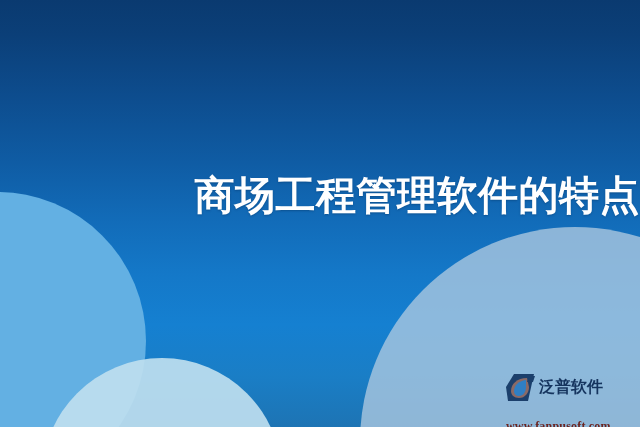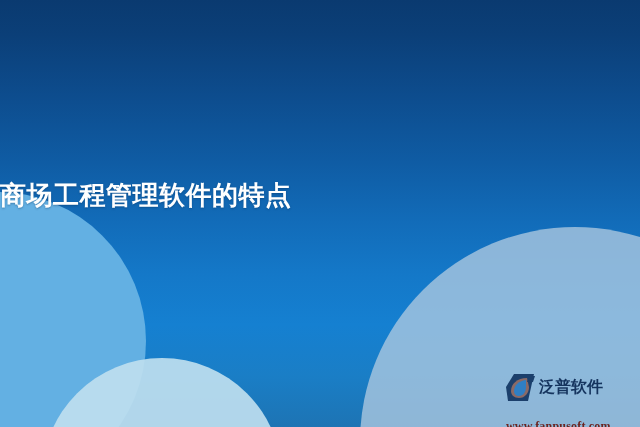--- a/index.html
+++ b/index.html
@@ -59,23 +59,23 @@
     background: #bedeef;
     opacity: 0.92;
   }
 
   
   .title {
     position: absolute;
     left: 0;
     right: 0;
     top: 172px;
-    text-align: left;
+    text-align: right;
     color: #ffffff;
-    font-size: 26px;
+    font-size: 40px;
     font-weight: bold;
     letter-spacing: 0.5px;
     line-height: 46px;
     white-space: nowrap;
     text-shadow: 0 1px 2px rgba(4,40,80,0.35);
   }
 
   
   .logo {
     position: absolute;

